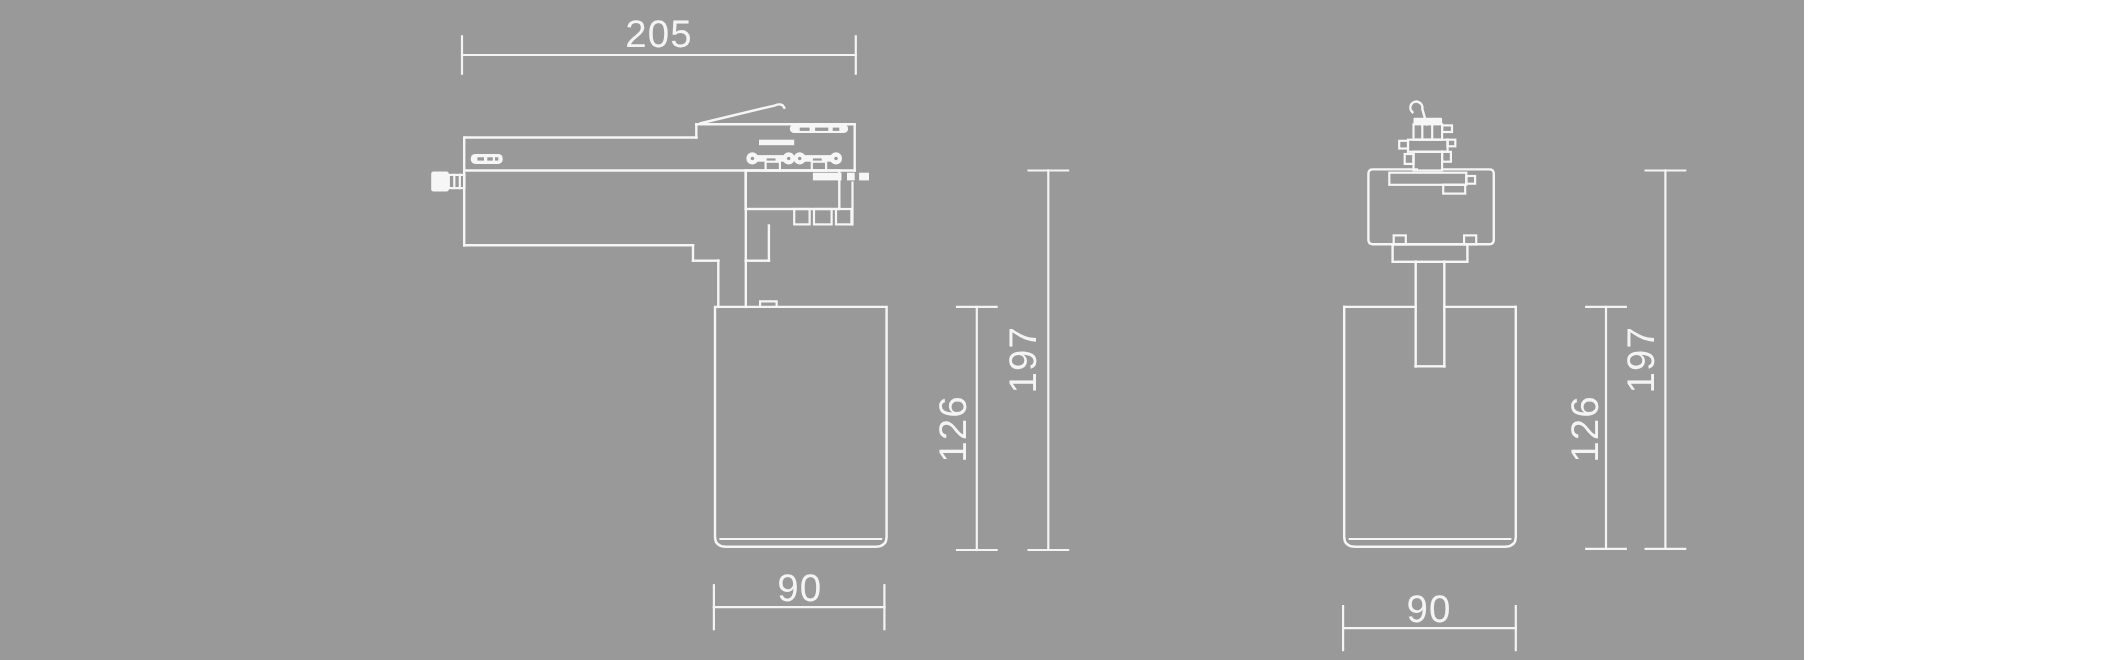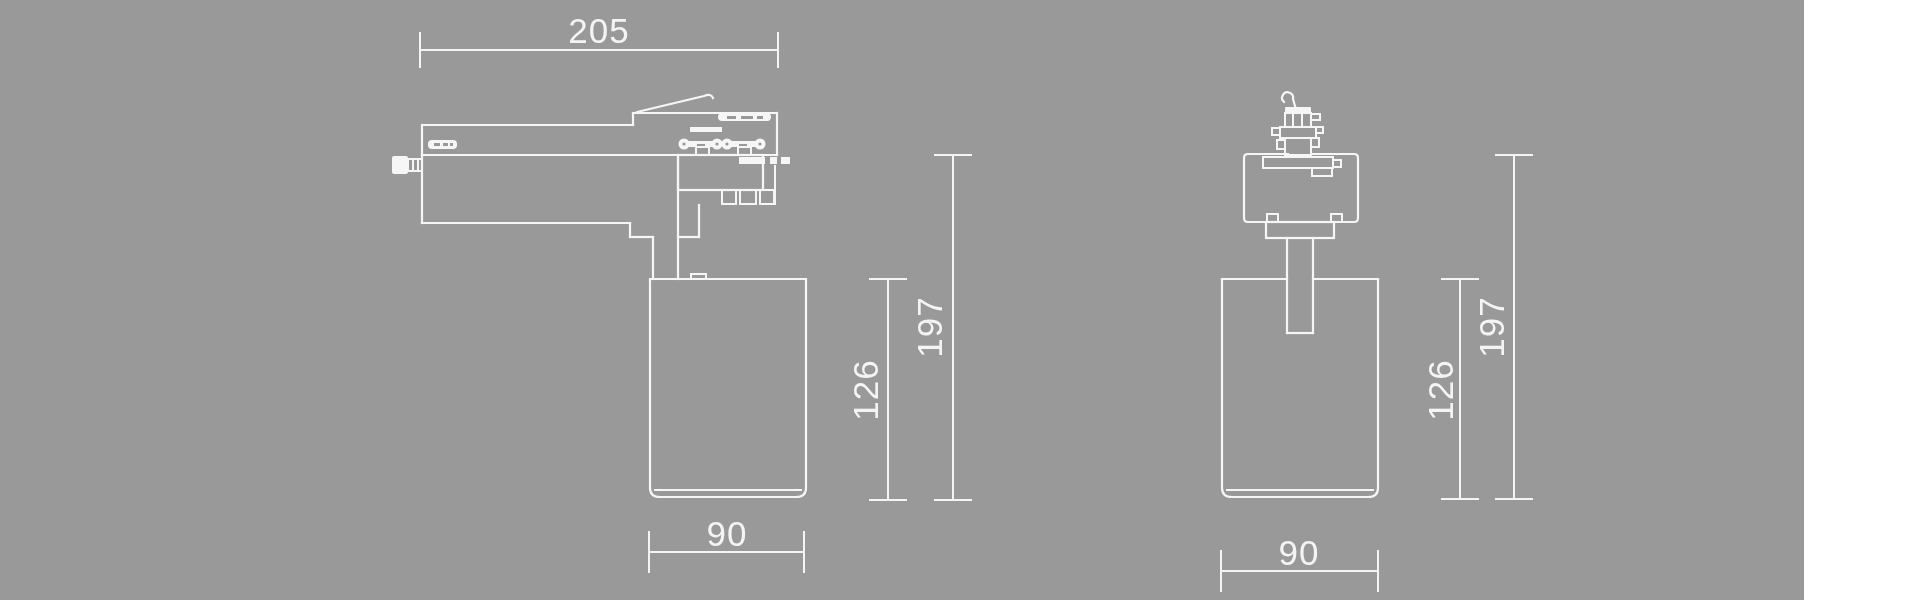--- a/index.html
+++ b/index.html
@@ -1,18 +1,18 @@
 <!DOCTYPE html>
 <html><head>
 <meta charset="utf-8">
 <style>
   html,body{margin:0;padding:0;}
   .canvas{
     position:relative;
-    width:1804px;height:600px;
+    width:1640px;height:600px;
     background:#999999;
     overflow:hidden;
     font-family:"Liberation Sans", sans-serif;
   }
   svg{display:block;}
   
   .ln{stroke:#f6f6f6;stroke-width:2.2;fill:none;stroke-linecap:square;}
   .thin{stroke:#f6f6f6;stroke-width:2;fill:none;stroke-linecap:square;}
   .fillw{fill:#f6f6f6;stroke:none;}
   .mark{fill:#999999;stroke:none;}

